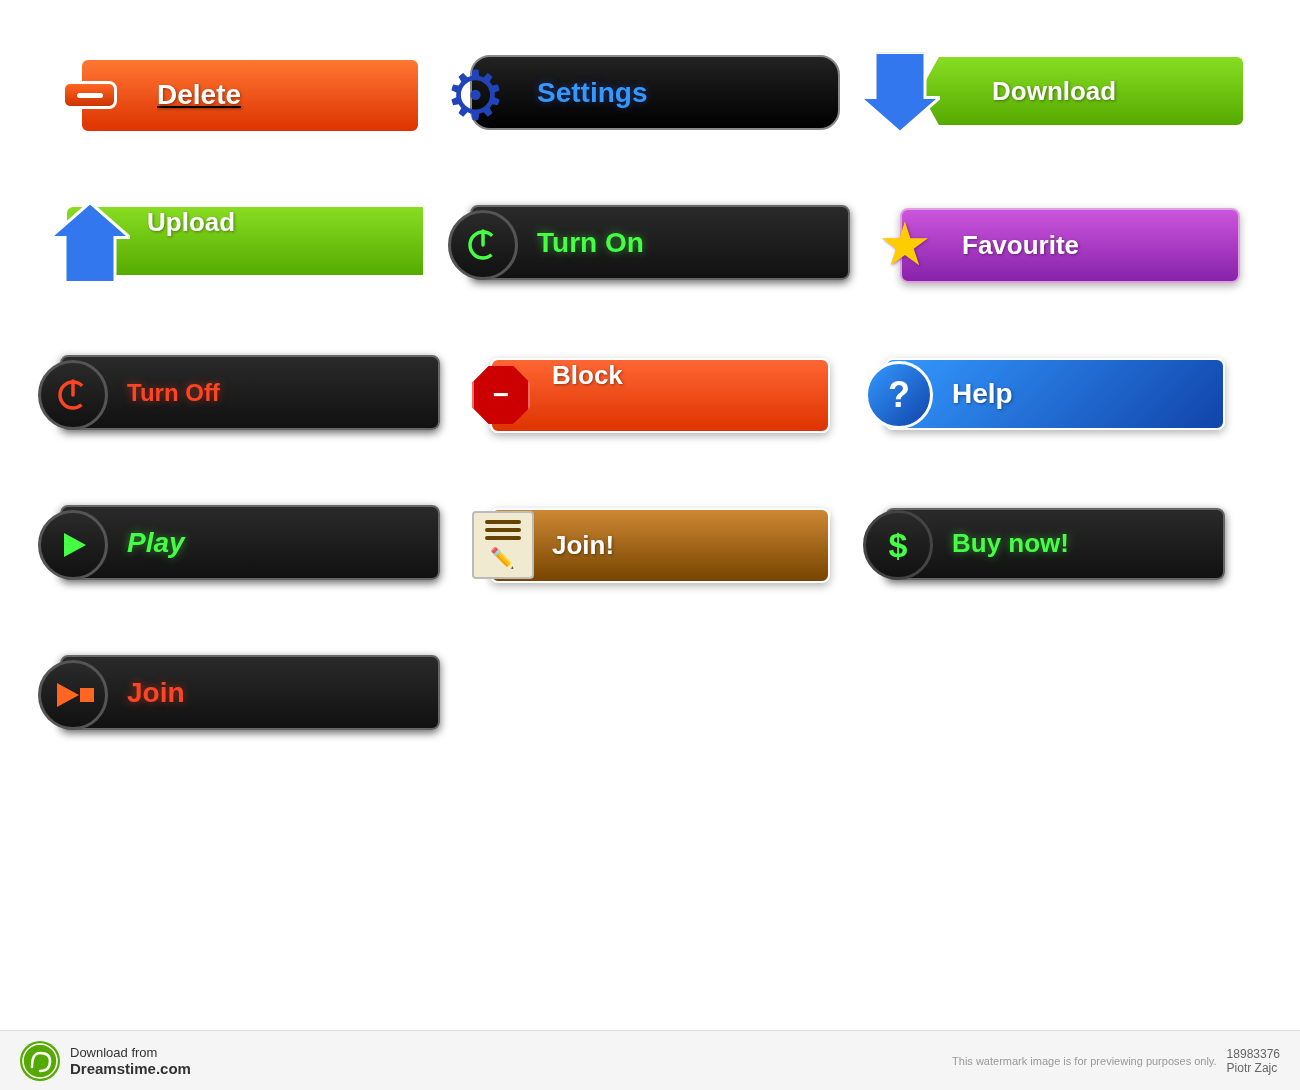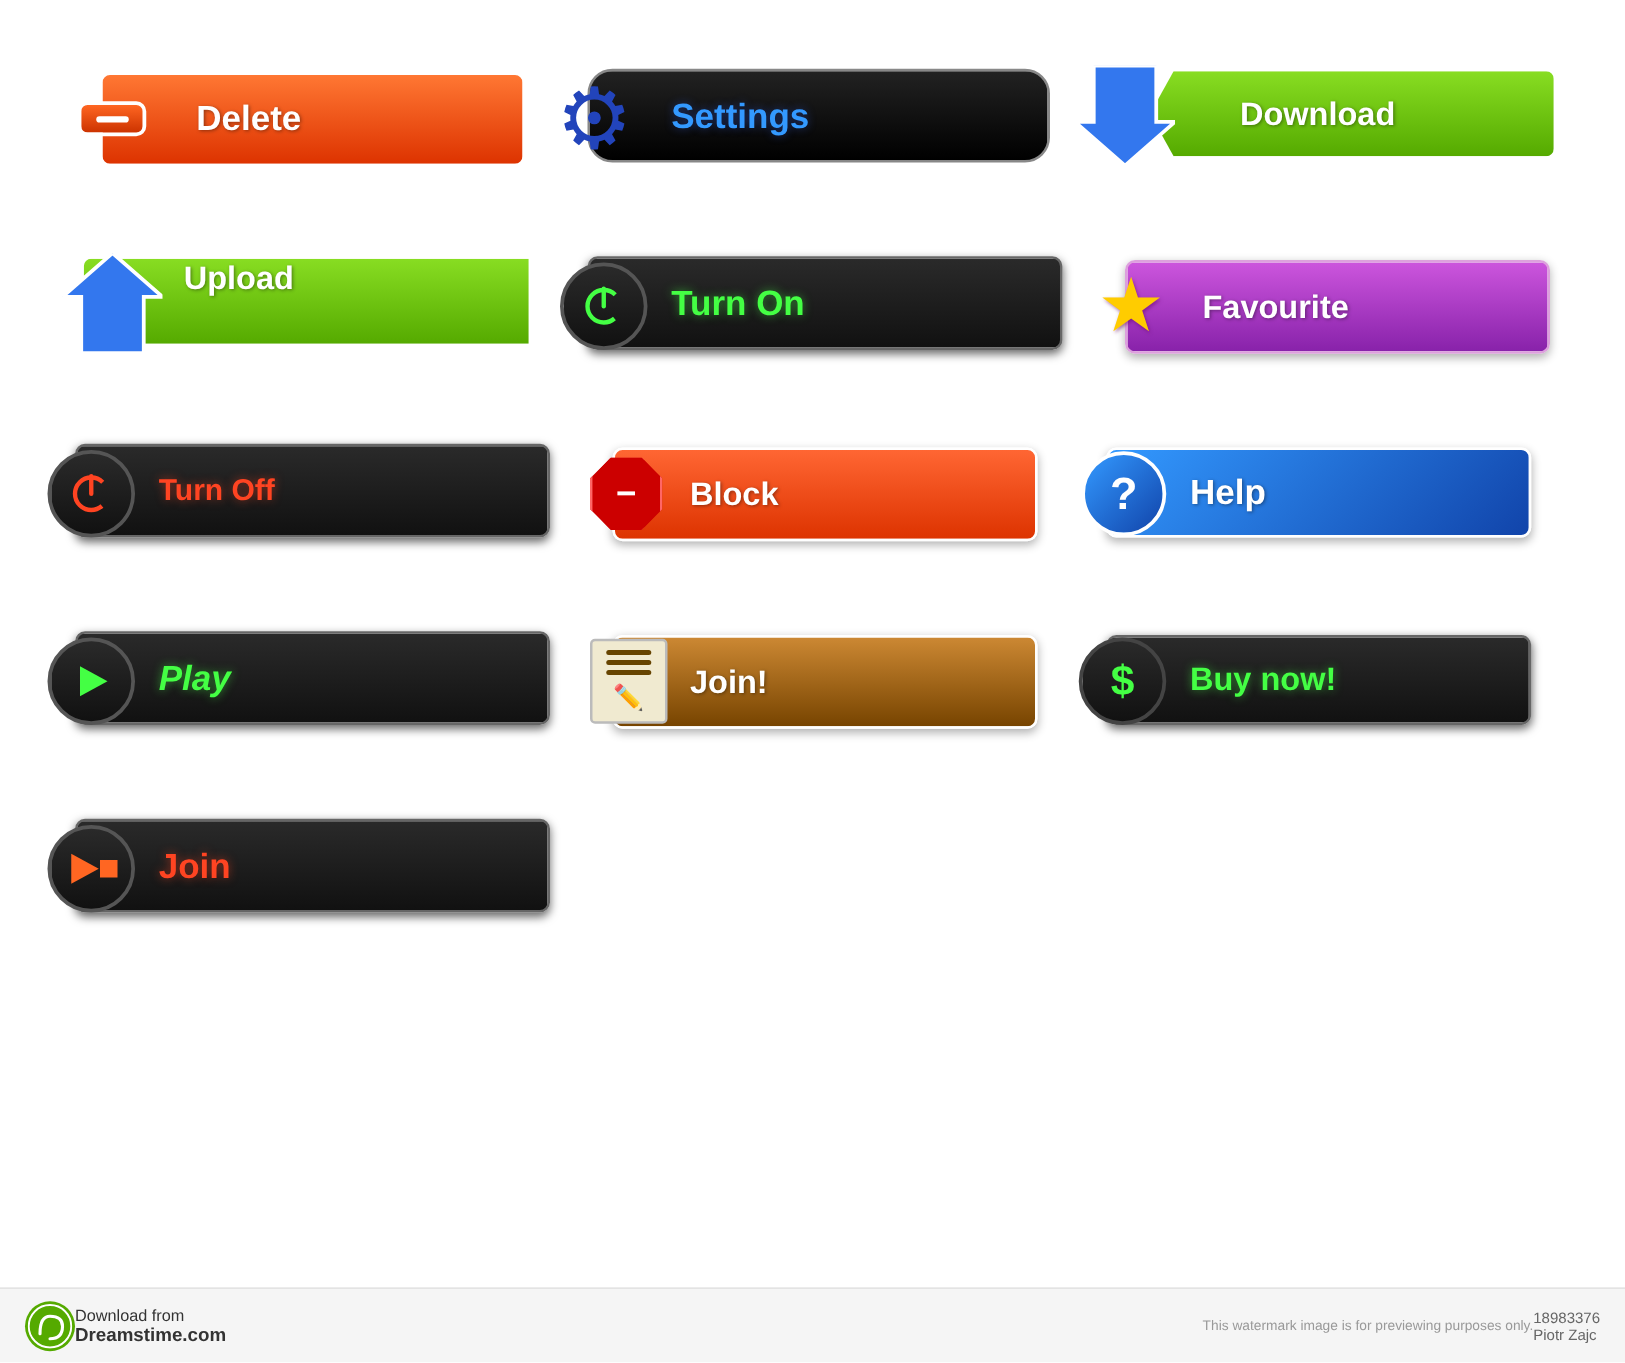--- a/index.html
+++ b/index.html
@@ -25,20 +25,21 @@
       position: absolute;
       bottom: 0;
       left: 0;
       right: 0;
       height: 60px;
       background: #f5f5f5;
       border-top: 1px solid #ddd;
       display: flex;
       align-items: center;
       padding: 0 20px;
+      gap: 10px;
     }
 
     .footer-logo {
       width: 40px;
       height: 40px;
       background: #55aa00;
       border-radius: 50%;
       display: flex;
       align-items: center;
       justify-content: center;
@@ -252,21 +253,21 @@
       display: inline-block;
     }
   </style>
 </head>
 <body>
 
 <div class="main-grid">
 
 
   <div class="cell">
-    <div class="cell-btn" style="position:relative; width:340px; height:75px;">
+    <div class="cell-btn" style="position:relative; width:340px; height:75px;text-decoration:underline;">
       <div class="minus-pill">
         <div class="minus-bar"></div>
       </div>
       <div class="btn-main-delete">
         <span class="btn-label">Delete</span>
       </div>
     </div>
   </div>
 
   <div class="cell" style="padding-left:10px;">
@@ -343,21 +344,21 @@
     </div>
   </div>
 
   <div class="cell">
     <div style="position:relative; width:340px; height:75px;">
       <div class="octagon-inner" style="position:absolute; left:-18px; top:50%; transform:translateY(-50%); z-index:4;">
         <div style="width:62px; height:62px; background:#cc0000; clip-path:polygon(29% 0%,71% 0%,100% 29%,100% 71%,71% 100%,29% 100%,0% 71%,0% 29%); display:flex; align-items:center; justify-content:center; font-size:28px; color:#fff; font-weight:bold; border:0;">
           −
         </div>
       </div>
-      <div style="background:linear-gradient(to bottom,#ff6633,#dd3300); border:2px solid #fff; border-radius:8px; height:75px; width:340px; display:flex; align-items:center; padding-left:60px; padding-right:28px; box-shadow:0 3px 8px rgba(0,0,0,0.3);">
+      <div style="background:linear-gradient(to bottom,#ff6633,#dd3300); border:2px solid #fff; border-radius:8px; height:75px; width:340px; display:flex; align-items:flex-start; padding-left:60px; padding-right:28px; box-shadow:0 3px 8px rgba(0,0,0,0.3);">
         <span style="font-size:26px; font-weight:bold; color:#fff; text-shadow:1px 1px 3px rgba(0,0,0,0.4);">Block</span>
       </div>
     </div>
   </div>
 
   <div class="cell" style="padding-left:15px;">
     <div style="position:relative; width:340px; height:75px;">
       <div style="position:absolute; left:-20px; top:50%; transform:translateY(-50%); width:68px; height:68px; border-radius:50%; background:linear-gradient(135deg,#3399ff,#1144aa); border:3px solid #fff; display:flex; align-items:center; justify-content:center; z-index:4; font-size:36px; font-weight:bold; color:#fff;">?</div>
       <div style="background:linear-gradient(135deg,#3399ff,#1144aa); border:2px solid #fff; border-radius:8px; height:72px; display:flex; align-items:center; padding-left:65px; padding-right:20px; box-shadow:0 3px 8px rgba(0,0,0,0.3);">
         <span style="font-size:28px; font-weight:bold; color:#fff; text-shadow:1px 1px 3px rgba(0,0,0,0.4);">Help</span>

